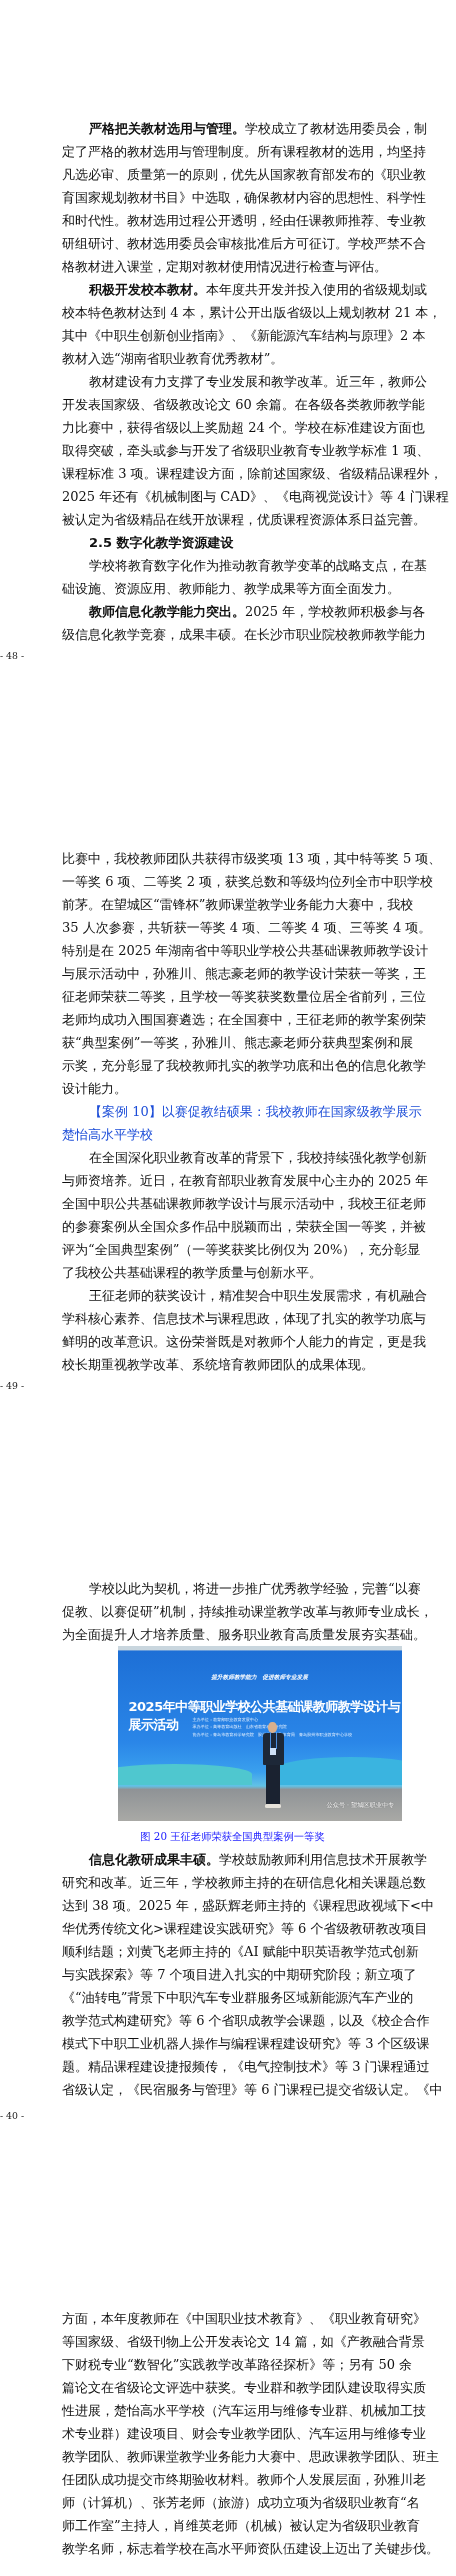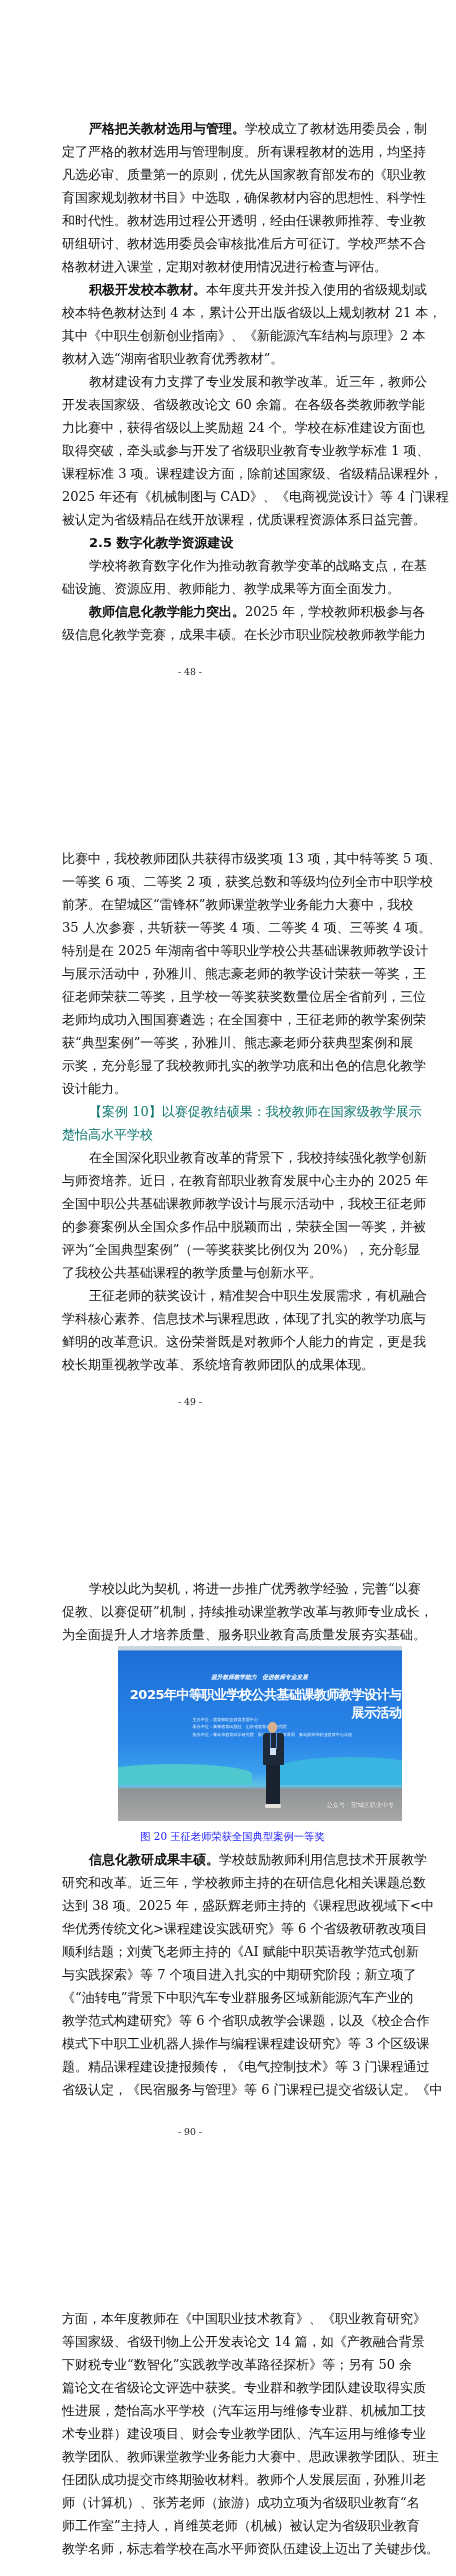--- a/index.html
+++ b/index.html
@@ -4,28 +4,28 @@
 <style>
   html, body { margin: 0; padding: 0; background: #ffffff; }
   body { width: 456px; font-family: "DejaVu Serif", "Liberation Serif", serif; color: #111; }
   .page { position: relative; width: 456px; height: 730px; background: #fff; overflow: hidden; }
   .content { position: absolute; left: 62px; top: 117px; width: 341px; }
   .line { height: 23px; line-height: 23px; font-size: 13px; white-space: nowrap; overflow: visible; }
   .line.full { text-align: justify; text-align-last: justify; }
   .line.indent { padding-left: 27px; }
   .line b { font-weight: bold; font-family: "DejaVu Sans", "Liberation Sans", sans-serif; }
   .heading { font-weight: bold; font-family: "DejaVu Sans", "Liberation Sans", sans-serif; }
-  .case-title { color: #0f766e; }
+  .case-title { color: #1d4ed8; }
   .caption { color: #1a1aff; text-align: center; font-size: 10.3px; }
-  .page-number { position: absolute; top: 666px; left: 0; width: 380px; text-align: center; font-size: 9.3px; color: #222; }
+  .page-number { position: absolute; top: 650px; left: 0; width: 380px; font-size: 9.3px; color: #222; }
   .figure { position: relative; margin: 0 auto; width: 284px; height: 175px; }
   .photo { position: absolute; left: 27px; top: 0; width: 284px; height: 175px; overflow: hidden;
            background: linear-gradient(180deg, #c9d6de 0%, #c9d6de 2%, #1d6fd6 3%, #2a86e8 55%, #3aa0ee 72%, #62c2e6 80%, #8f9396 82%, #a9a9a6 100%); }
   .banner-slogan { position: absolute; top: 28px; left: 0; width: 100%; text-align: center; color: #fff; font-size: 5.7px; font-weight: bold; font-family: "DejaVu Sans", sans-serif; font-style: italic; }
-  .banner-title { position: absolute; top: 40px; left: 0; width: 100%; text-align: right; color: #fff; font-size: 13px; font-weight: bold; font-family: "DejaVu Sans", sans-serif; letter-spacing: -0.5px; }
+  .banner-title { position: absolute; top: 52px; left: 0; width: 100%; text-align: left; color: #fff; font-size: 13px; font-weight: bold; font-family: "DejaVu Sans", sans-serif; letter-spacing: -0.5px; padding-left: 11px; }
   .banner-org { position: absolute; left: 75px; color: #e8f2ff; font-size: 4.1px; font-family: "DejaVu Sans", sans-serif; }
   .hill { position: absolute; bottom: 36px; border-radius: 50% 50% 0 0; }
   .person { position: absolute; left: 143px; top: 76px; width: 26px; height: 88px; }
   .person .head { position: absolute; left: 7.7px; top: 0; width: 9.3px; height: 11.3px; background: #d9b08c; border-radius: 45%; }
   .person .shirt { position: absolute; left: 2.1px; top: 11.3px; width: 21.6px; height: 32px; background: #1d2838; border-radius: 3.1px 3.1px 1px 1px; }
   .person .pants { position: absolute; left: 5.2px; top: 43px; width: 14.4px; height: 40px; background: #1a2230; }
   .person .shoes { position: absolute; left: 4.1px; top: 82px; width: 16.5px; height: 4.1px; background: #e6e2da; border-radius: 1.5px; }
   .person .lanyard { position: absolute; left: 9.8px; top: 11.3px; width: 5.2px; height: 15.5px; border-left: 1px solid #4c8fe0; border-right: 1px solid #4c8fe0; }
   .person .badge { position: absolute; left: 9.3px; top: 26px; width: 6.2px; height: 7.2px; background: #cfe1f7; }
   .watermark { position: absolute; right: 7.2px; bottom: 11.3px; color: #fff; font-size: 6.2px; font-family: "DejaVu Sans", sans-serif; text-shadow: 0 0 1px #555; }
@@ -121,21 +121,21 @@
         <div class="line full"><span>达到 38 项。2025 年，盛跃辉老师主持的《课程思政视域下&lt;中</span></div>
         <div class="line full"><span>华优秀传统文化&gt;课程建设实践研究》等 6 个省级教研教改项目</span></div>
         <div class="line full"><span>顺利结题；刘黄飞老师主持的《AI 赋能中职英语教学范式创新</span></div>
         <div class="line full"><span>与实践探索》等 7 个项目进入扎实的中期研究阶段；新立项了</span></div>
         <div class="line full"><span>《“油转电”背景下中职汽车专业群服务区域新能源汽车产业的</span></div>
         <div class="line full"><span>教学范式构建研究》等 6 个省职成教学会课题，以及《校企合作</span></div>
         <div class="line full"><span>模式下中职工业机器人操作与编程课程建设研究》等 3 个区级课</span></div>
         <div class="line full"><span>题。精品课程建设捷报频传，《电气控制技术》等 3 门课程通过</span></div>
         <div class="line full"><span>省级认定，《民宿服务与管理》等 6 门课程已提交省级认定。《中</span></div>
       </div>
-      <div class="page-number">- 90 -</div>
+      <div class="page-number">- 40 -</div>
     </div>
     <div class="page">
       <div class="content">
         <div class="line full"><span>方面，本年度教师在《中国职业技术教育》、《职业教育研究》</span></div>
         <div class="line full"><span>等国家级、省级刊物上公开发表论文 14 篇，如《产教融合背景</span></div>
         <div class="line full"><span>下财税专业“数智化”实践教学改革路径探析》等；另有 50 余</span></div>
         <div class="line full"><span>篇论文在省级论文评选中获奖。专业群和教学团队建设取得实质</span></div>
         <div class="line full"><span>性进展，楚怡高水平学校（汽车运用与维修专业群、机械加工技</span></div>
         <div class="line full"><span>术专业群）建设项目、财会专业教学团队、汽车运用与维修专业</span></div>
         <div class="line full"><span>教学团队、教师课堂教学业务能力大赛中、思政课教学团队、班主</span></div>

